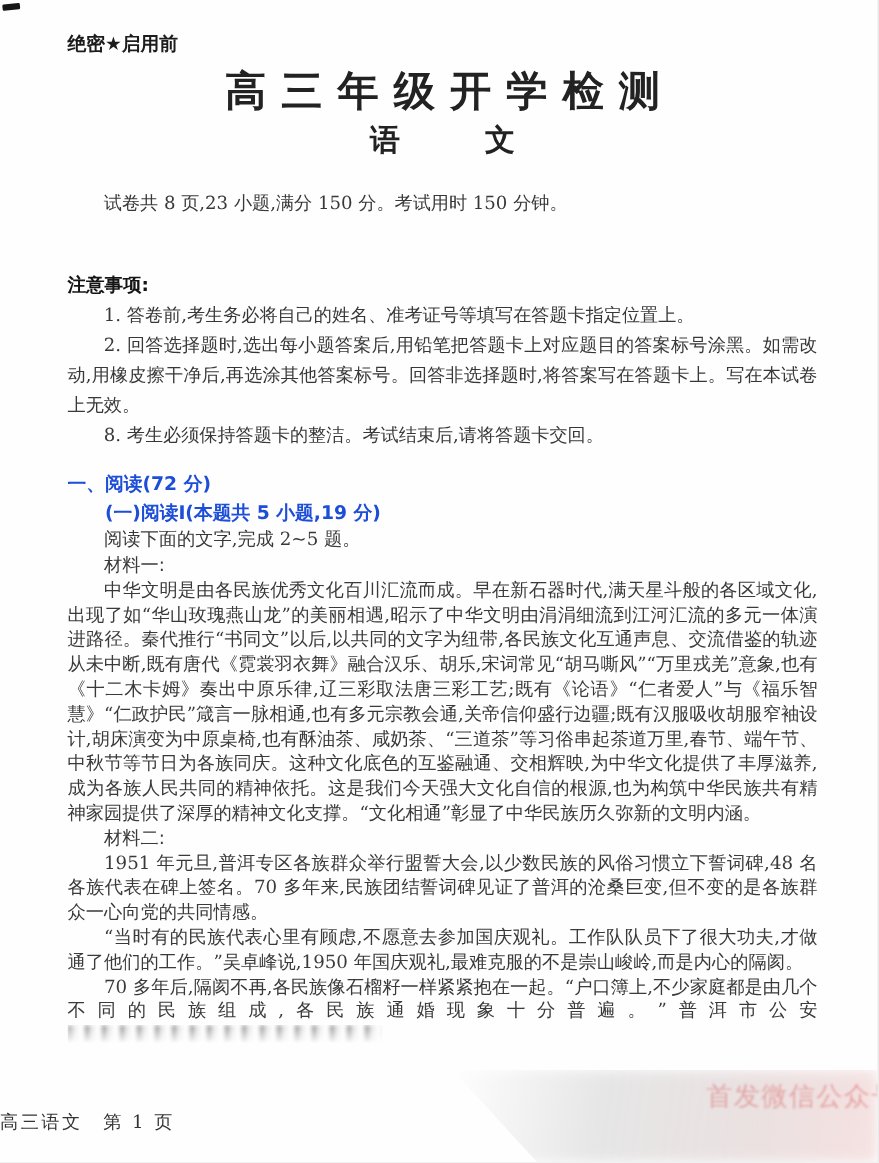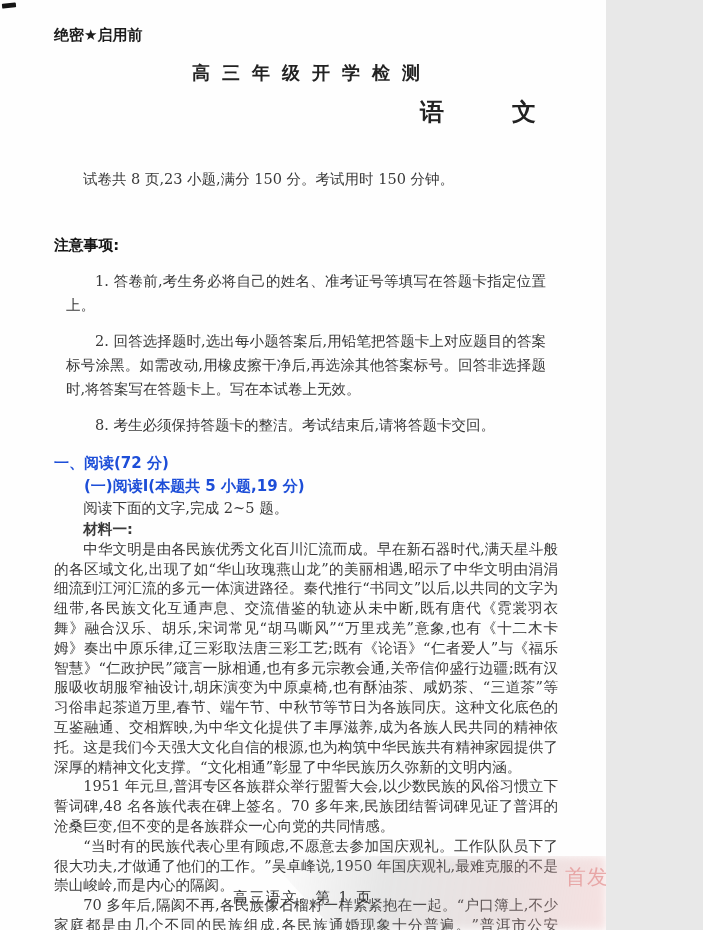--- a/index.html
+++ b/index.html
@@ -1,77 +1,77 @@
 <!DOCTYPE html>
 <html><head>
 <meta charset="utf-8">
 <style>
   html,body{margin:0;padding:0;background:#e8e8e8;}
   .page{
     position:relative;
-    width:606px;height:930px;
+    width:702px;height:930px;
     background:#fefefe;
     overflow:hidden;
     font-family:"DejaVu Serif","Liberation Serif",serif;
     color:#383838;
     box-sizing:border-box;
   }
   .inner{padding:26px 48px 0 54px;}
 
   .classification{
     font-family:"DejaVu Sans","Liberation Sans",sans-serif;
     font-weight:bold;font-size:15px;color:#1c1c1c;line-height:18px;
   }
   .title{
-    text-align:center;font-size:18px;font-weight:bold;color:#222;
+    text-align:center;font-size:33px;font-weight:bold;color:#222;
     letter-spacing:12px;text-indent:12px;margin-top:13px;line-height:32px;
   }
   .subject{
-    text-align:right;font-size:24px;font-weight:bold;color:#222;
+    text-align:center;font-size:24px;font-weight:bold;color:#222;
     letter-spacing:22px;text-indent:22px;margin-top:9px;line-height:28px;
   }
 
-  .exam-info{margin-top:41px;font-size:14.5px;line-height:24px;text-indent:2em;}
+  .exam-info{margin-top:25px;font-size:14.5px;line-height:24px;text-indent:2em;}
   .notice-heading{
     font-family:"DejaVu Sans","Liberation Sans",sans-serif;
     font-weight:bold;font-size:14.8px;line-height:24px;color:#141414;margin-top:42px;
   }
-  .notice-item{font-size:14.5px;line-height:24px;text-indent:2em;text-align:justify;margin:12px;}
+  .notice-item{font-size:14.5px;line-height:24px;text-indent:2em;text-align:justify;margin:0;}
 
   .section-block{margin-top:15px;}
   .sec-heading,.subsec-heading{
     font-family:"DejaVu Sans","Liberation Sans",sans-serif;
     font-weight:bold;font-size:15px;line-height:22.5px;color:#1d4ed8;margin:0;
   }
   .subsec-heading{text-indent:2em;}
   .instruction{font-size:14.6px;line-height:22px;text-indent:2em;margin:0;}
 
   .mat-label{
     font-family:"DejaVu Sans","Liberation Sans",sans-serif;
-    font-weight:bold;font-size:14.6px;line-height:20px;color:#141414;
+    font-weight:normal;font-size:14.6px;line-height:20px;color:#141414;
     text-indent:2em;margin:0;
   }
   .passage p{
     font-size:14.6px;line-height:19.8px;text-align:justify;
     text-indent:2em;margin:0;color:#3a3a3a;
   }
   .citation{text-indent:3.5em !important;}
 
   .smear{
     display:inline-block;width:252px;height:15px;vertical-align:-2px;
     background:repeating-linear-gradient(90deg,
       rgba(70,70,70,0.55) 0 3px, rgba(110,110,110,0.15) 3px 8px,
       rgba(255,255,255,0) 8px 14px);
     filter:blur(1.5px);
     -webkit-mask-image:linear-gradient(to bottom,#000 20%,transparent 100%);
             mask-image:linear-gradient(to bottom,#000 20%,transparent 100%);
   }
 
   .footer{
-    position:absolute;left:0;right:0;top:888px;text-align:center;
+    position:absolute;left:0;right:0;top:888px;text-align:left;
     font-size:14.5px;color:#333;letter-spacing:2px;
   }
 
   .corner-mark{
     position:absolute;left:2px;top:3px;width:14px;height:5px;
     background:#161616;transform:rotate(-6deg);border-radius:1px;
   }
   .scan-shadow{
     position:absolute;right:0;top:856px;width:340px;height:74px;
     background:linear-gradient(98deg,
@@ -111,20 +111,21 @@
       <p class="sec-heading">一、阅读(72 分)</p>
       <p class="subsec-heading">(一)阅读Ⅰ(本题共 5 小题,19 分)</p>
       <p class="instruction">阅读下面的文字,完成 2~5 题。</p>
 
       <div class="passage">
         <p class="mat-label">材料一:</p>
         <p>中华文明是由各民族优秀文化百川汇流而成。早在新石器时代,满天星斗般的各区域文化,出现了如“华山玫瑰燕山龙”的美丽相遇,昭示了中华文明由涓涓细流到江河汇流的多元一体演进路径。秦代推行“书同文”以后,以共同的文字为纽带,各民族文化互通声息、交流借鉴的轨迹从未中断,既有唐代《霓裳羽衣舞》融合汉乐、胡乐,宋词常见“胡马嘶风”“万里戎羌”意象,也有《十二木卡姆》奏出中原乐律,辽三彩取法唐三彩工艺;既有《论语》“仁者爱人”与《福乐智慧》“仁政护民”箴言一脉相通,也有多元宗教会通,关帝信仰盛行边疆;既有汉服吸收胡服窄袖设计,胡床演变为中原桌椅,也有酥油茶、咸奶茶、“三道茶”等习俗串起茶道万里,春节、端午节、中秋节等节日为各族同庆。这种文化底色的互鉴融通、交相辉映,为中华文化提供了丰厚滋养,成为各族人民共同的精神依托。这是我们今天强大文化自信的根源,也为构筑中华民族共有精神家园提供了深厚的精神文化支撑。“文化相通”彰显了中华民族历久弥新的文明内涵。</p>
       </div>
 
       <div class="passage">
+        <p class="mat-label">材料二:</p>
         <p>1951 年元旦,普洱专区各族群众举行盟誓大会,以少数民族的风俗习惯立下誓词碑,48 名各族代表在碑上签名。70 多年来,民族团结誓词碑见证了普洱的沧桑巨变,但不变的是各族群众一心向党的共同情感。</p>
         <p>“当时有的民族代表心里有顾虑,不愿意去参加国庆观礼。工作队队员下了很大功夫,才做通了他们的工作。”吴卓峰说,1950 年国庆观礼,最难克服的不是崇山峻岭,而是内心的隔阂。</p>
         <p>
           <span>70 多年后,隔阂不再,各民族像石榴籽一样紧紧抱在一起。“户口簿上,不少家庭都是由几个不同的民族组成,各民族通婚现象十分普遍。”普洱市公安</span><span class="smear"></span>
         </p>
       </div>
     </div>
   </div>
 
   <div class="scan-shadow"></div>

